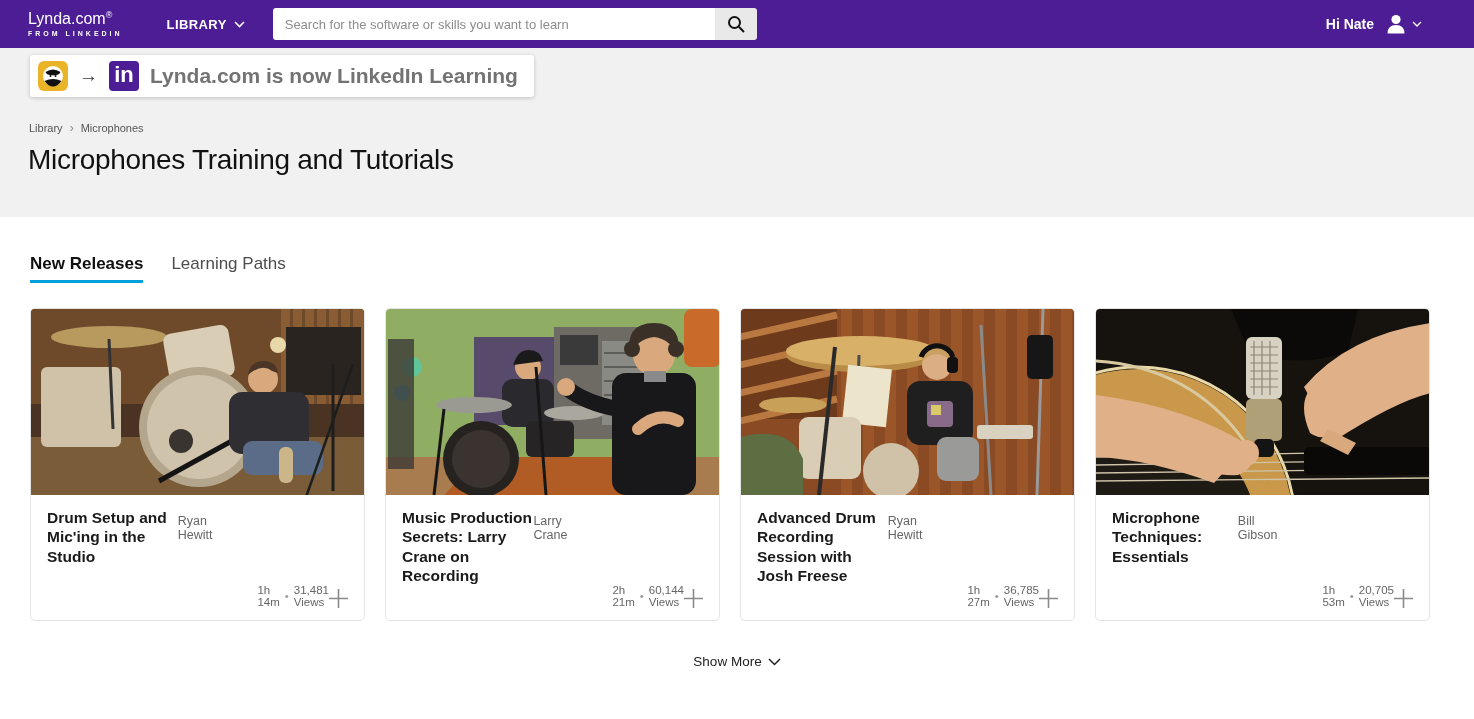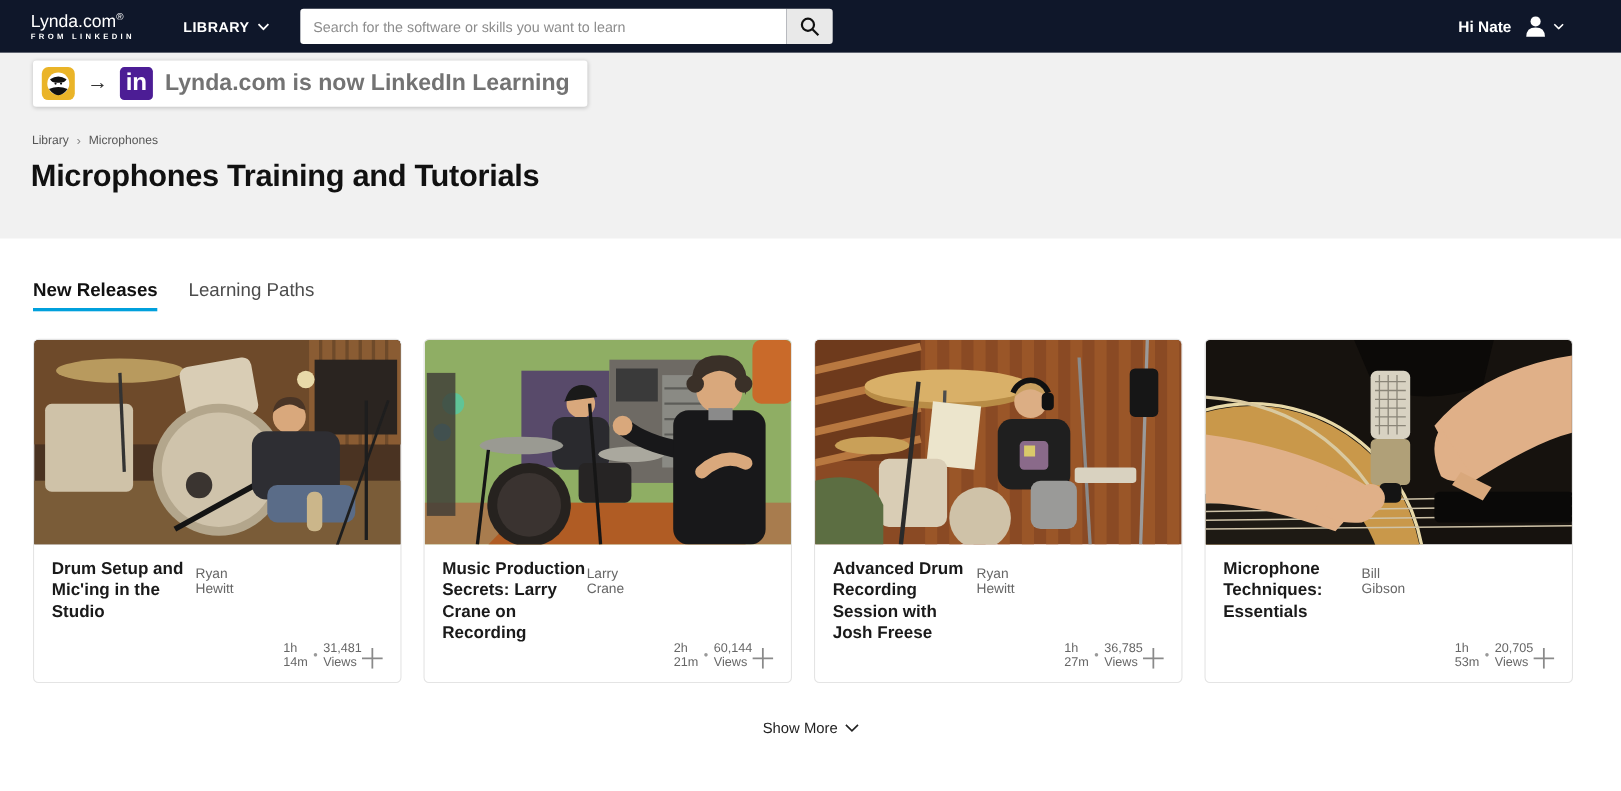--- a/index.html
+++ b/index.html
@@ -1,20 +1,20 @@
 <!DOCTYPE html>
 <html><head>
 <meta charset="utf-8">
 <style>
   * { margin: 0; padding: 0; box-sizing: border-box; }
   html, body { width: 1474px; height: 719px; overflow: hidden; background: #fff;
     font-family: "Liberation Sans", "DejaVu Sans", sans-serif; }
 
   
-  .topnav { height: 48px; background: #0f172a; display: flex; align-items: center; padding-left: 28px; }
+  .topnav { height: 48px; background: #4c1d95; display: flex; align-items: center; padding-left: 28px; }
   .logo { color: #fff; line-height: 1; cursor: pointer; }
   .logo sup { font-size: 9px; font-weight: 400; }
   .logo .tagline { font-size: 7px; font-weight: 700; letter-spacing: 3px; text-align: right; margin-top: 2px; padding-right: 12px; }
   .library { color: #fff; font-size: 13px; font-weight: 700; letter-spacing: 0.4px; margin-left: 32px;
     display: flex; align-items: center; gap: 7px; cursor: pointer; }
   .searchbar { display: flex; margin-left: 28px; height: 32px; }
   .searchbar input { width: 442px; height: 32px; border: none; outline: none; padding: 15px 12px;
     font-size: 13px; color: #333; border-radius: 3px 0 0 3px; background: #fff;
     font-family: "Liberation Sans", sans-serif; }
   .searchbar input::placeholder { color: #8c8c8c; }
@@ -31,21 +31,21 @@
     box-shadow: 0 1px 4px rgba(0,0,0,0.2); cursor: pointer; }
   .badge { width: 30px; height: 30px; border-radius: 6px; display: flex; align-items: center; justify-content: center; }
   .badge-lynda { background: #eab428; }
   .badge-li { background: #4c1d95; color: #fff; font-weight: 700; font-size: 22px; border-radius: 4px; padding-bottom: 2px; }
   .banner-arrow { font-size: 19px; color: #333; }
   .banner-text { font-size: 21px; font-weight: 700; color: #737373; }
 
   .breadcrumb { margin: 24px 0 0 29px; font-size: 11px; color: #555; display: flex; gap: 7px; align-items: center; }
   .breadcrumb .crumb { cursor: pointer; }
   .breadcrumb .sep { color: #888; font-size: 12px; }
-  .page-title { margin: 9px 0 0 28px; font-size: 28px; font-weight: 700; color: #111; letter-spacing: -0.3px; }
+  .page-title { margin: 9px 0 0 28px; font-size: 28px; font-weight: 400; color: #111; letter-spacing: -0.3px; }
   .page-desc { margin: 14px 0 0 29px; max-width: 672px; font-size: 13.5px; line-height: 21px; color: #333; }
 
   
   .main { background: #fff; padding-top: 37px; }
   .tabs { display: flex; gap: 28px; margin-left: 30px; align-items: flex-end; }
   .tab { font-size: 17px; padding-bottom: 6px; cursor: pointer; }
   .tab.active { font-weight: 800; color: #111; border-bottom: 3px solid #00a0dc; }
   .tab.inactive { font-weight: 400; color: #4c4c4c; border-bottom: 3px solid transparent; }
 
   .cards { display: flex; gap: 20px; margin: 25px 30px 0 30px; }

